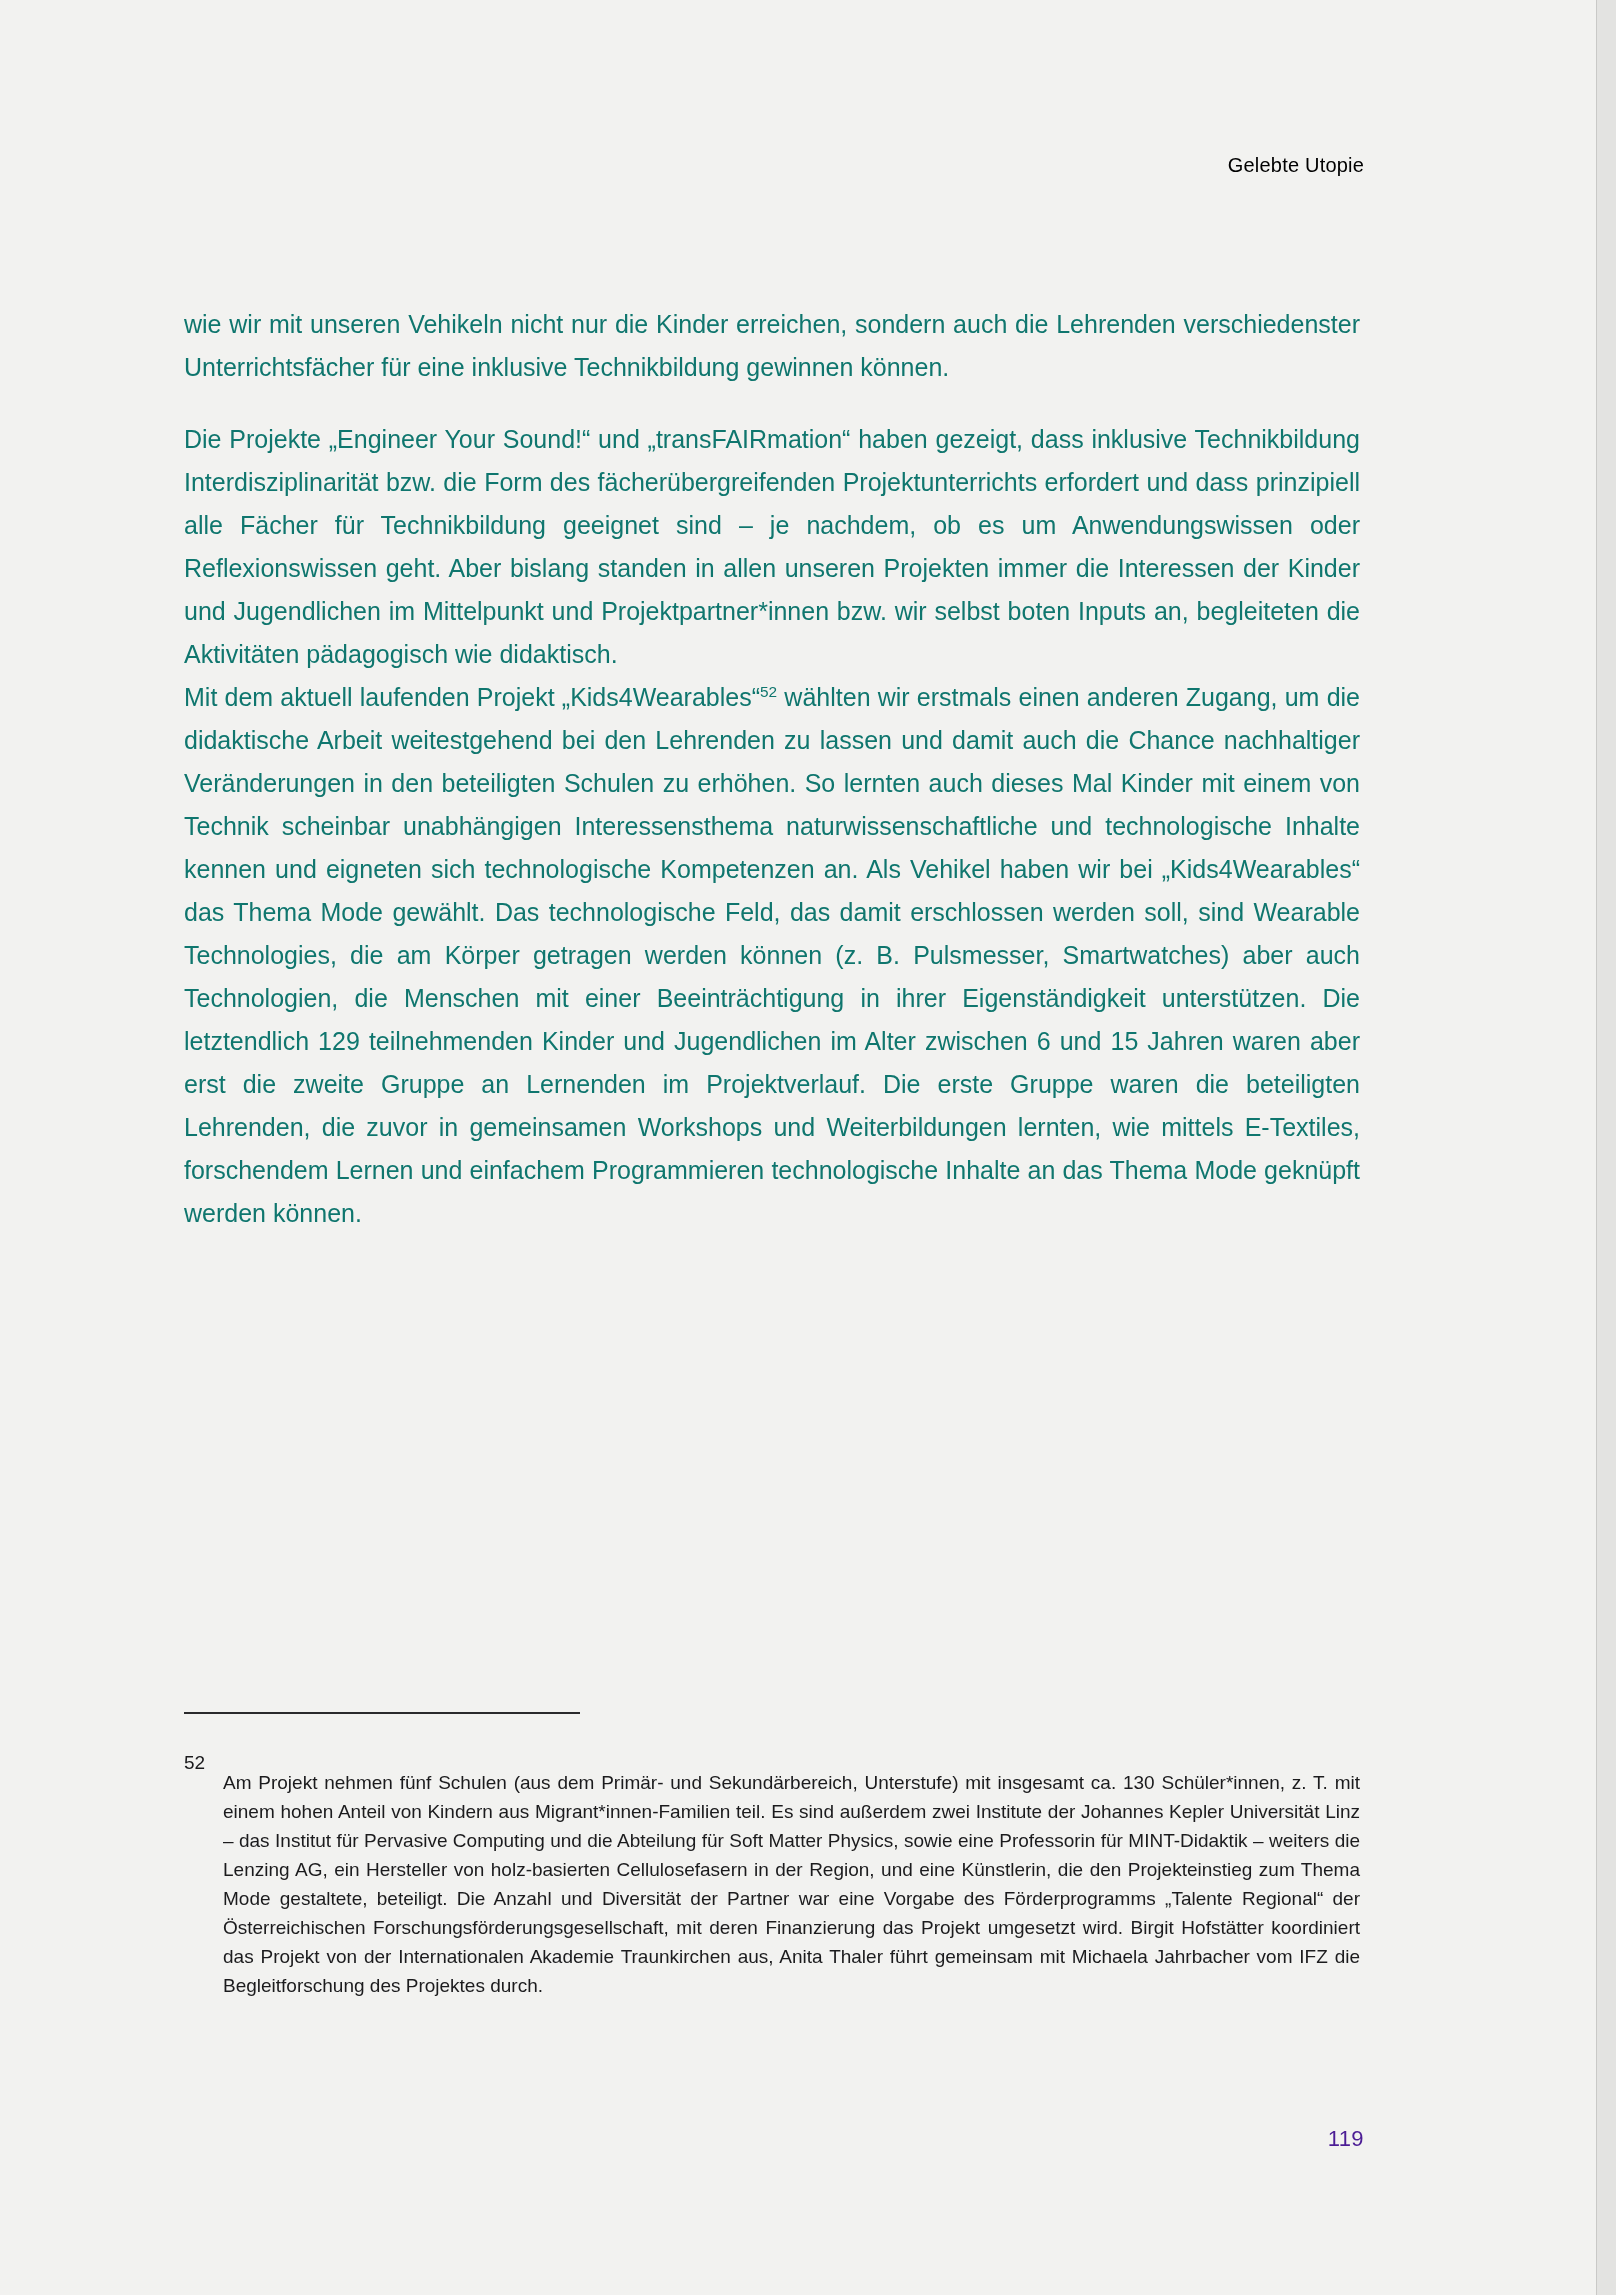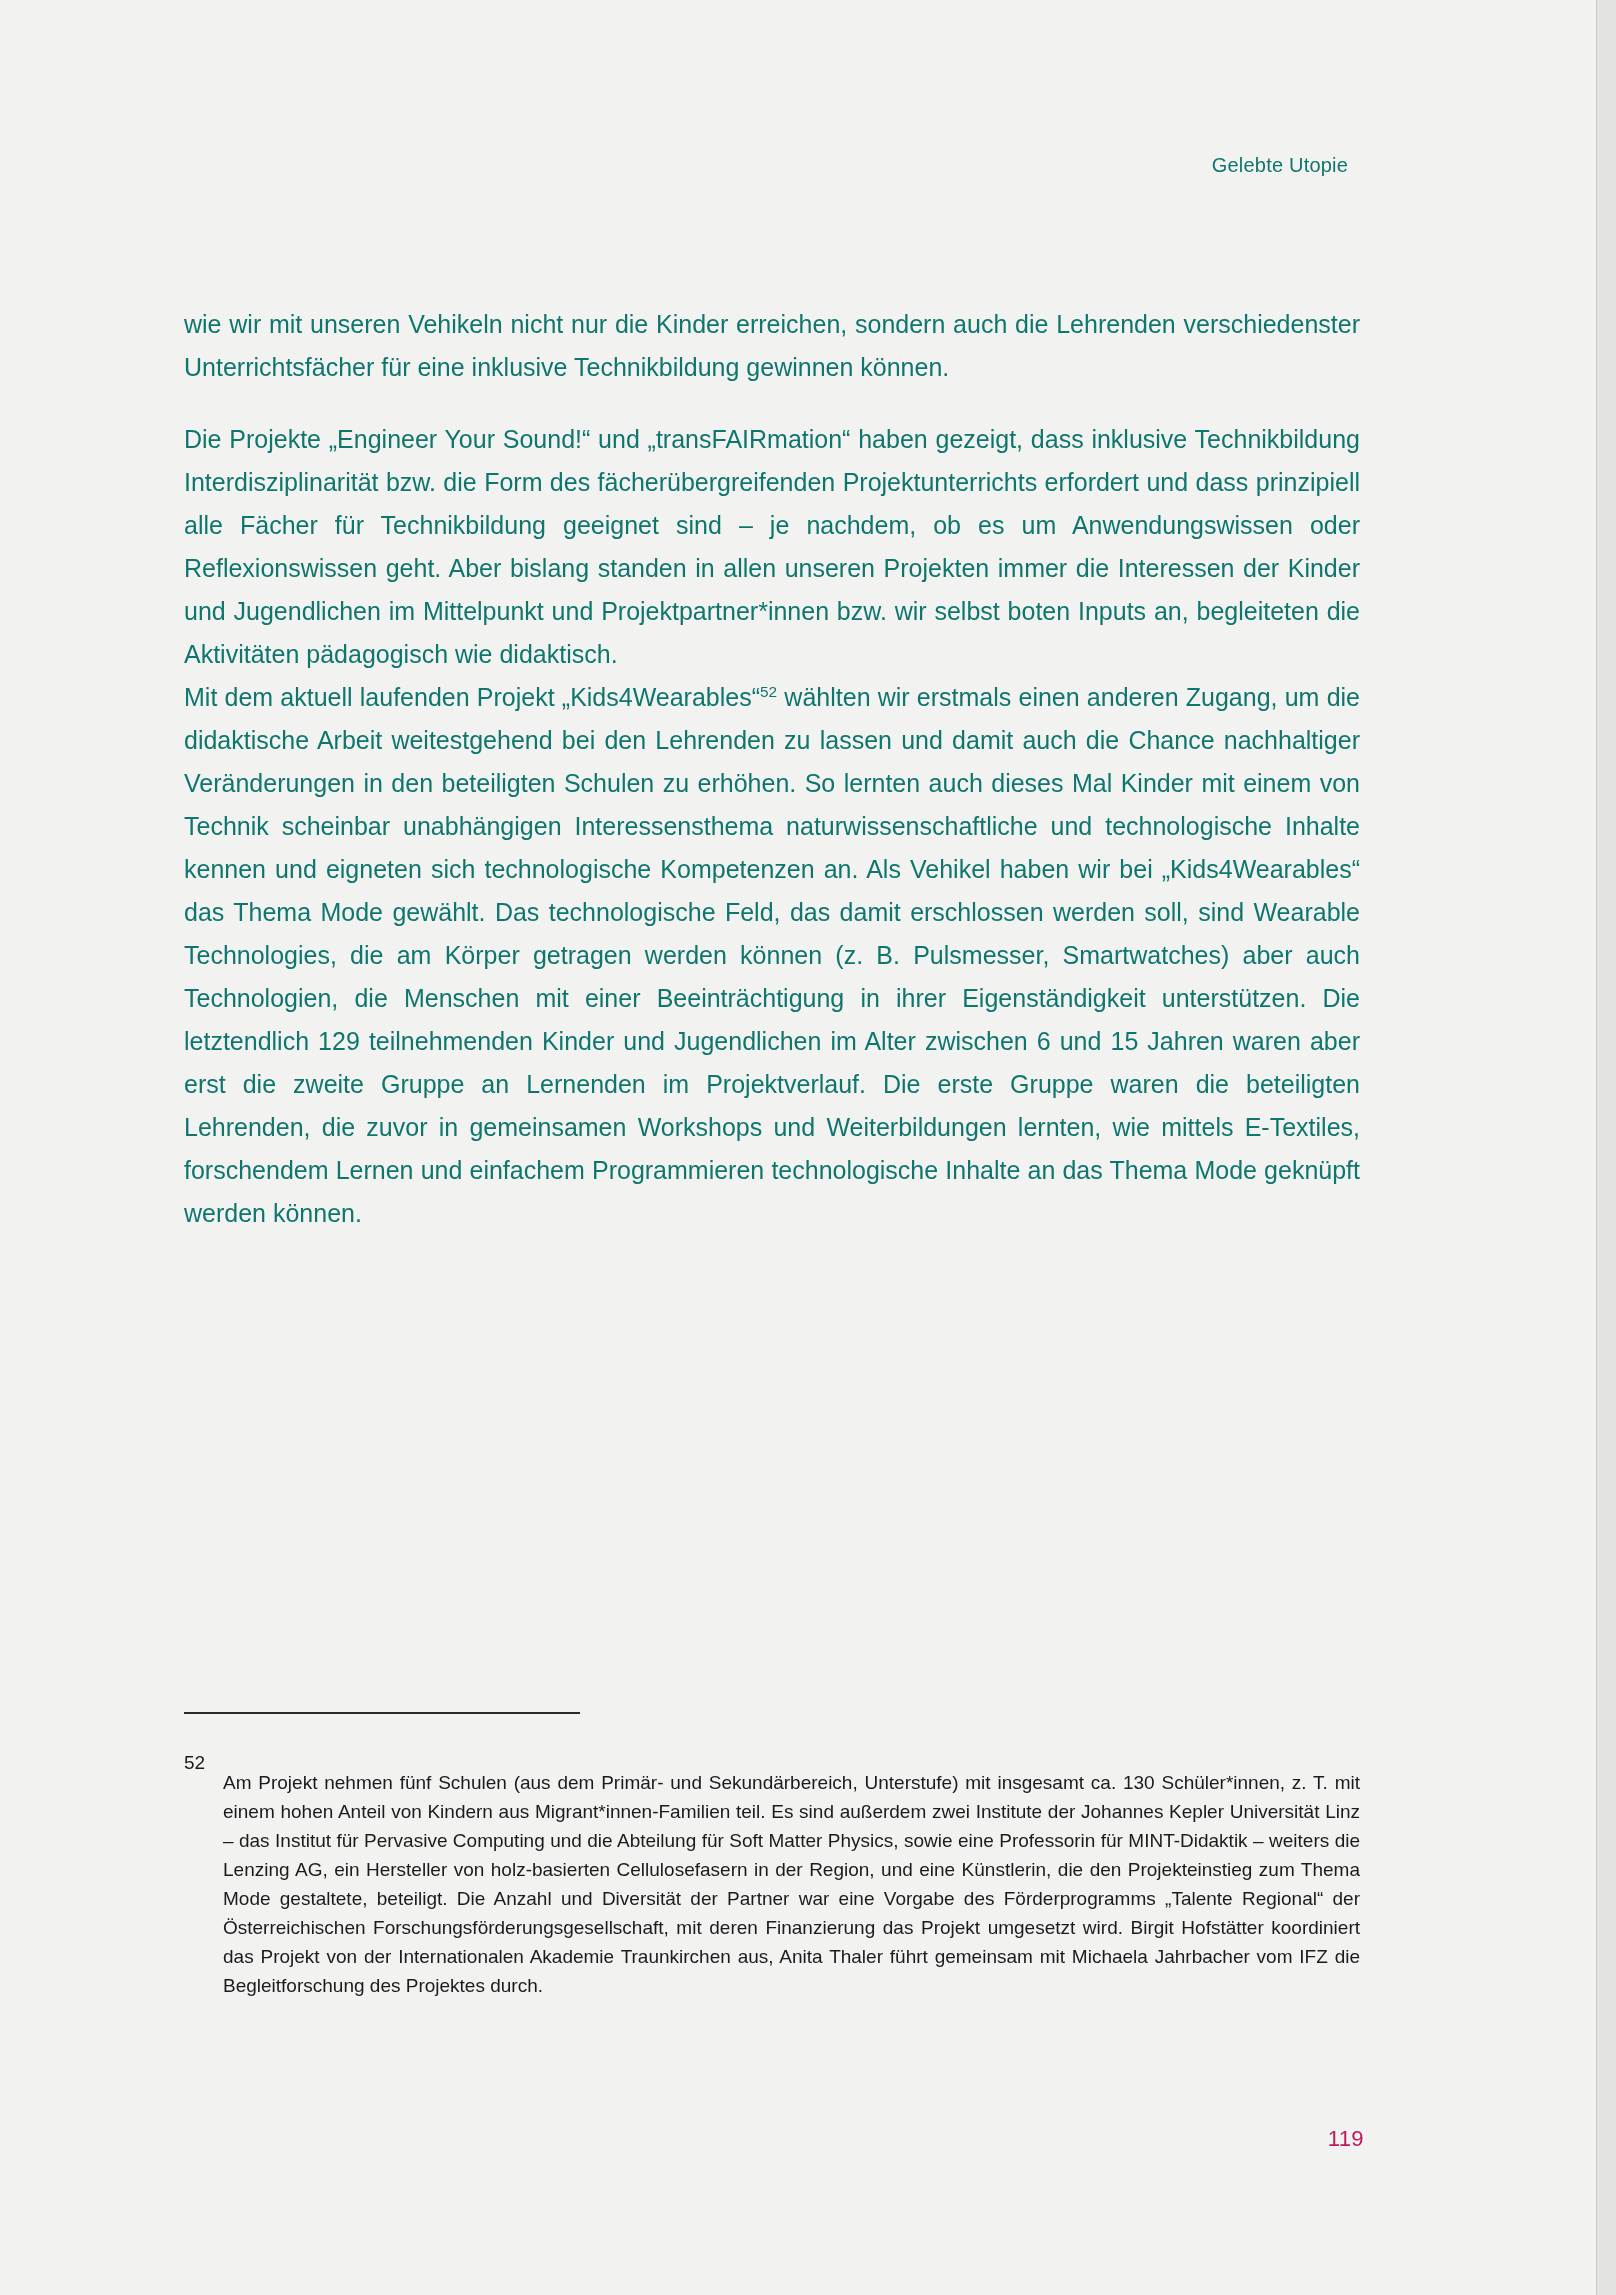--- a/index.html
+++ b/index.html
@@ -35,24 +35,24 @@
   }
   .content {
     position: absolute;
     left: 184px;
     top: 0;
     width: 1180px;
     height: 2295px;
   }
   .running-head {
     position: absolute;
-    right: 16px;
+    right: 0;
     top: 154px;
     font-size: 20px;
-    color: #0f766e;
+    color: #000000;
     letter-spacing: 0.2px;
   }
   .body-text {
     position: absolute;
     left: 0;
     top: 303px;
     width: 1176px;
     font-size: 25px;
     line-height: 43px;
     color: #0f766e;
@@ -104,21 +104,21 @@
   .footnote .fn-body {
     margin-left: 39px;
     display: block;
     margin-top: 20px;
   }
   .folio {
     position: absolute;
     right: 0;
     top: 2126px;
     font-size: 22px;
-    color: #be185d;
+    color: #4c1d95;
     letter-spacing: 0.4px;
   }
 </style>
 </head>
 <body>
 
 <div class="page">
   <div class="content">
 
     <div class="running-head">Gelebte Utopie</div>

